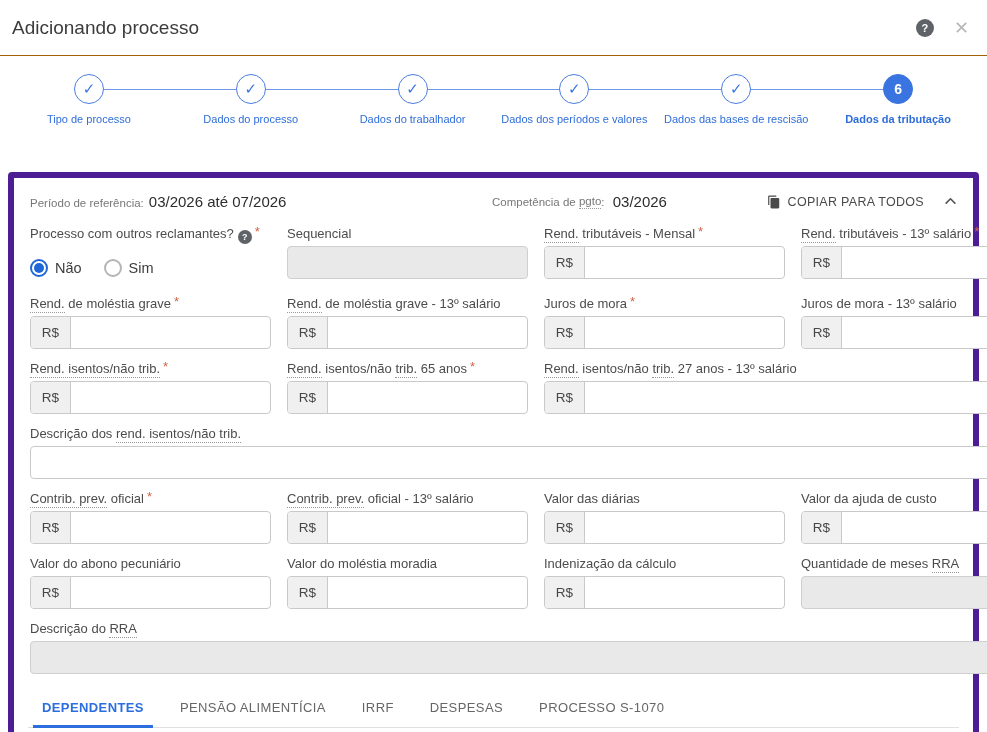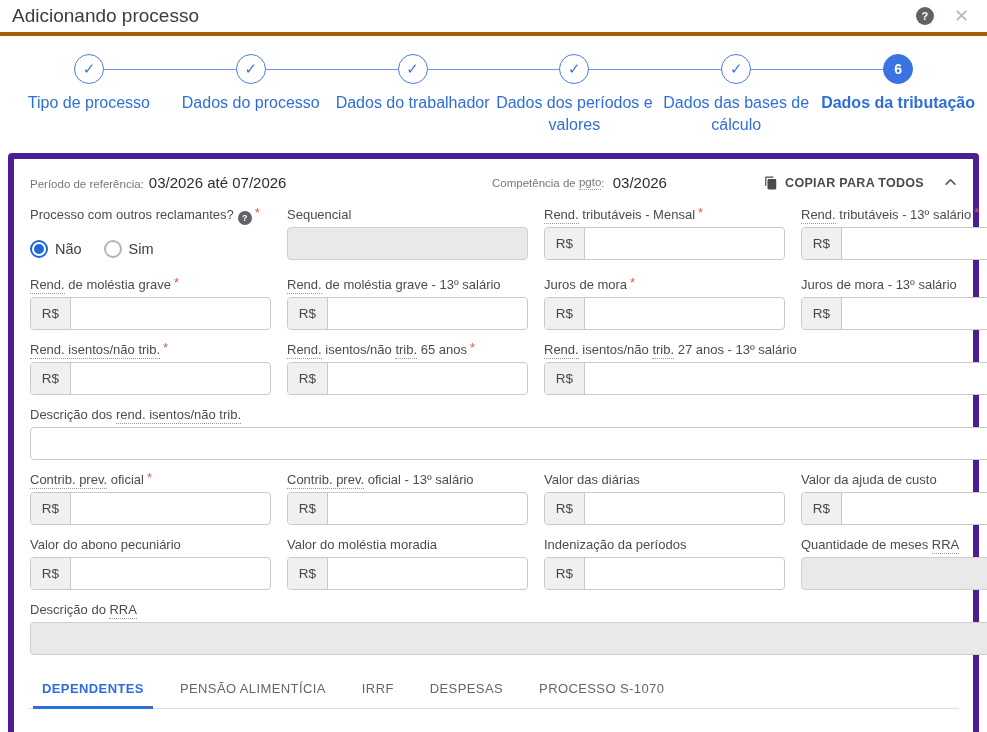--- a/index.html
+++ b/index.html
@@ -1,49 +1,49 @@
 <!DOCTYPE html>
 <html><head>
 <meta charset="utf-8">
 <style>
   * { margin:0; padding:0; box-sizing:border-box; }
   html,body { width:987px; height:732px; background:#fff; overflow:hidden;
     font-family:"Liberation Sans", sans-serif; color:#3f3f3f; }
 
   
   .app-header { display:flex; align-items:center; justify-content:space-between;
-    padding:8px 18px 8px 12px; border-bottom:4px solid #a16207; height:36px; }
+    padding:8px 18px 8px 12px; border-bottom:1px solid #a16207; height:56px; }
   .app-title { font-size:19px; color:#3c3c3c; }
   .hdr-actions { display:flex; align-items:center; gap:20px; }
   .help-circle { width:18px; height:18px; border-radius:50%; background:#5f6368; color:#fff;
     font-size:11px; font-weight:bold; display:flex; align-items:center; justify-content:center; cursor:pointer; }
   .close-x { font-size:18px; color:#b9b9b9; cursor:pointer; line-height:1; }
 
   
   .stepper { display:flex; padding:18px 8px 6px; }
   .step { flex:1; display:flex; flex-direction:column; align-items:center; }
   .circle-row { width:100%; display:flex; align-items:center; }
   .conn { flex:1; height:1px; background:#6e97e6; }
   .conn.hidden { visibility:hidden; }
   .circle { width:30px; height:30px; border-radius:50%; border:1.5px solid #4a7de0; background:#fff;
     color:#3a74e0; font-size:15px; display:flex; align-items:center; justify-content:center; flex:0 0 auto; }
   .step.active .circle { background:#3a74e0; border-color:#3a74e0; color:#fff; font-weight:bold; font-size:14px; }
-  .step-label { margin-top:8px; min-height:42px; color:#2f6ed8; font-size:16px; text-align:center;
+  .step-label { margin-top:8px; min-height:42px; color:#2f6ed8; font-size:11px; text-align:center;
     max-width:172px; line-height:1.35; }
   .step.active .step-label { font-weight:bold; }
 
   
   .panel { margin:12px 8px 0; border:6px solid #4c1d95; border-radius:4px;
     padding:13px 14px 10px; height:634px; }
   .panel-header { display:flex; align-items:center; margin:2px 2px 16px; }
   .ph-left { width:462px; display:flex; align-items:baseline; }
   .ph-mid { flex:1; display:flex; align-items:center; }
   .small-lbl { font-size:11.5px; color:#777; white-space:pre; }
   .big-val { font-size:15px; color:#2d2d2d; margin-left:5px; }
-  .ph-right { display:flex; align-items:center; gap:20px;font-weight:bold; }
+  .ph-right { display:flex; align-items:center; gap:20px; }
   .copy-btn { display:flex; align-items:center; gap:7px; font-size:12.5px; color:#4a4a4a;
     letter-spacing:.3px; cursor:pointer; }
   .chev-btn { cursor:pointer; display:flex; align-items:center; }
   .dotted { border-bottom:1px dotted #999; padding-bottom:1px; }
 
   
   .form-grid { display:grid; grid-template-columns:repeat(4,1fr); column-gap:16px; row-gap:12px; padding:0 2px; }
   .cell.span-2 { grid-column:span 2; }
   .cell.span-4 { grid-column:span 4; }
   .f-label { font-size:13px; color:#4c4c4c; margin-bottom:4px; line-height:16px; }
@@ -115,21 +115,21 @@
         <span class="conn"></span>
       </div>
       <div class="step-label">Dados dos períodos e valores</div>
     </div>
     <div class="step">
       <div class="circle-row">
         <span class="conn"></span>
         <span class="circle">✓</span>
         <span class="conn"></span>
       </div>
-      <div class="step-label">Dados das bases de cálculo</div>
+      <div class="step-label">Dados das bases de rescisão</div>
     </div>
     <div class="step active">
       <div class="circle-row">
         <span class="conn"></span>
         <span class="circle">6</span>
         <span class="conn hidden"></span>
       </div>
       <div class="step-label">Dados da tributação</div>
     </div>
   </div>
@@ -286,21 +286,21 @@
         </div>
       </div>
       <div class="cell">
         <div class="f-label"><span>Valor do moléstia moradia</span></div>
         <div class="input-group">
           <span class="addon">R$</span>
           <input class="f-input" type="text" style="">
         </div>
       </div>
       <div class="cell">
-        <div class="f-label"><span>Indenização da períodos</span></div>
+        <div class="f-label"><span>Indenização da cálculo</span></div>
         <div class="input-group">
           <span class="addon">R$</span>
           <input class="f-input" type="text" style="">
         </div>
       </div>
       <div class="cell">
         <div class="f-label"><span>Quantidade de meses </span><span class="dotted">RRA</span></div>
         <div class="input-group disabled">
           <input class="f-input" type="text" disabled="" style="">
         </div>

